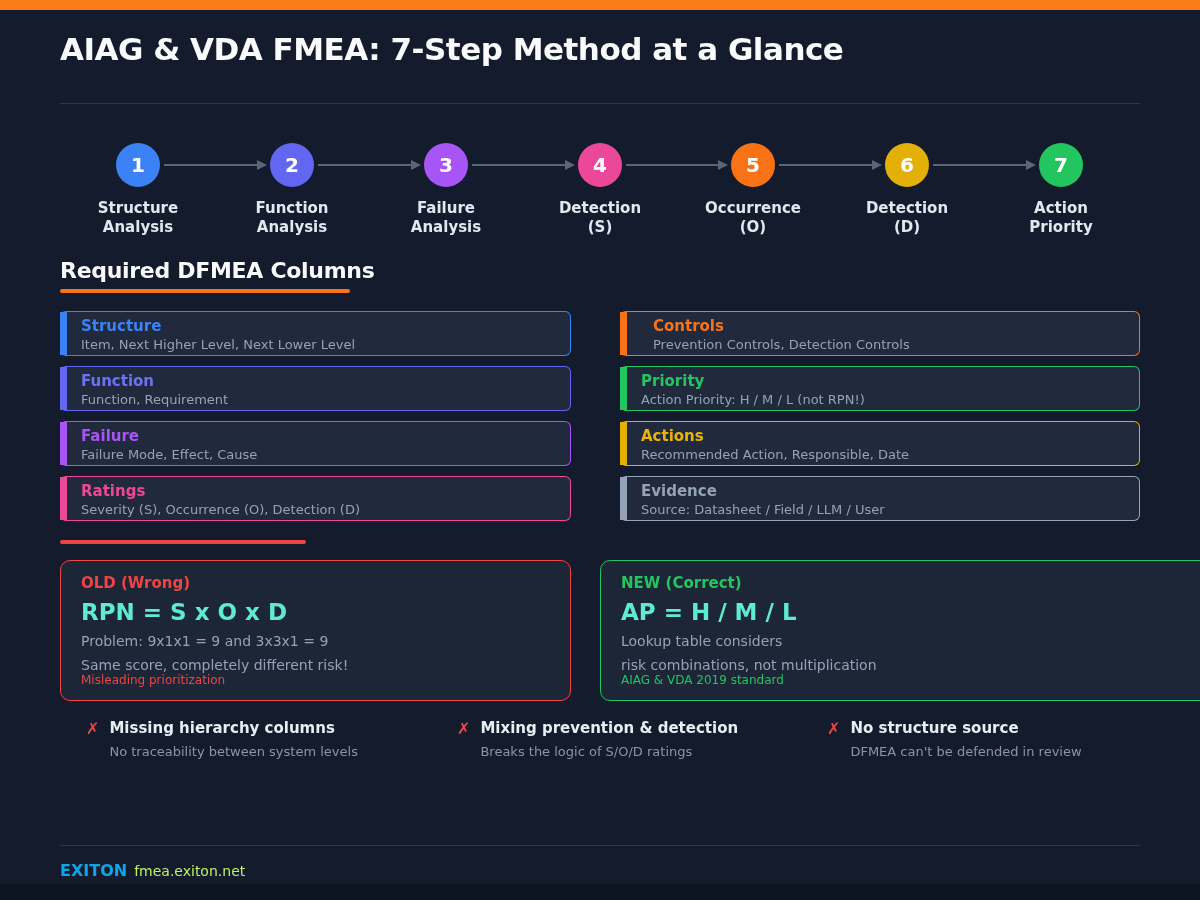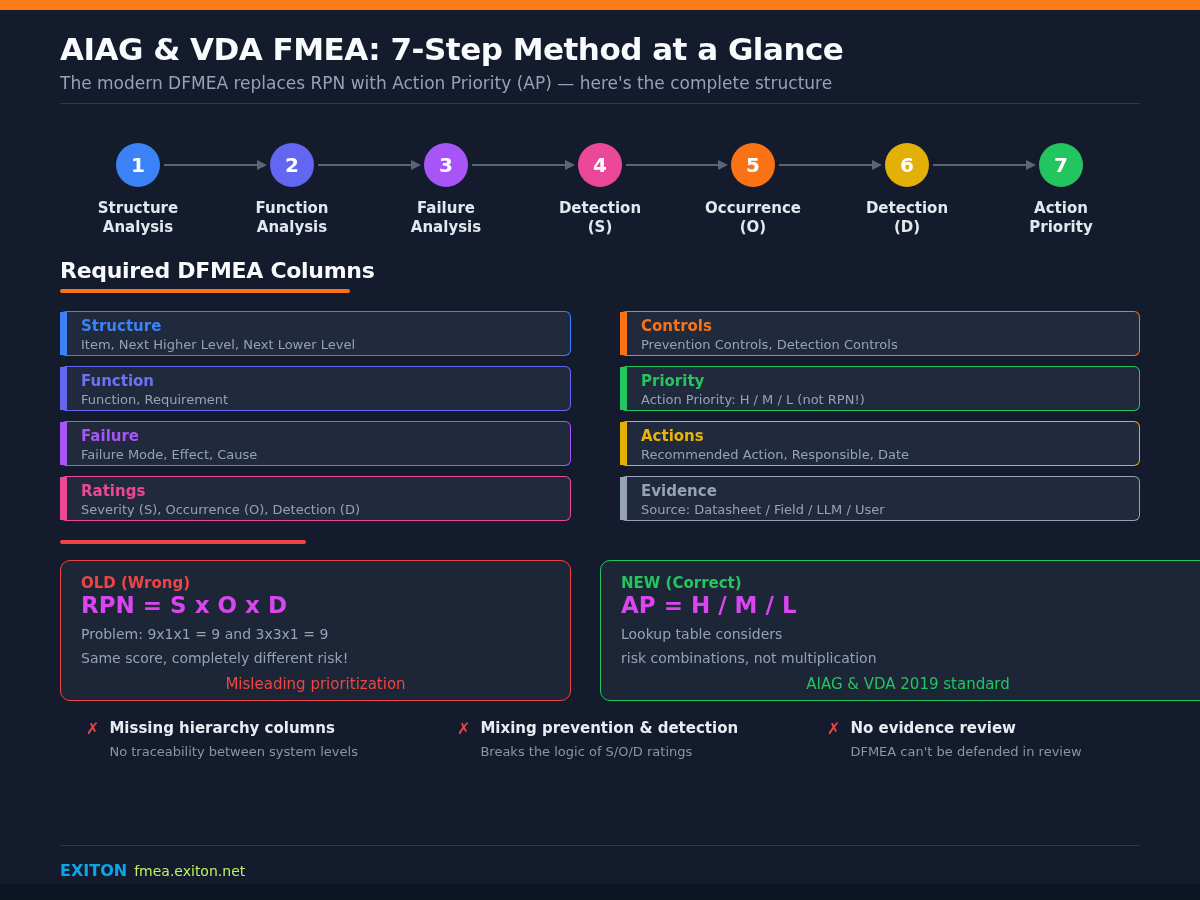--- a/index.html
+++ b/index.html
@@ -46,36 +46,36 @@
           border-left:none; border-radius:6px; display:flex; }
   .card-bar { width:7px; flex:0 0 7px; border-radius:0; }
   .card-body { padding:5px 0 0 14px; }
   .card-title { font-size:15px; font-weight:700; line-height:18px; }
   .card-desc { font-size:13px; color:#94a3b8; margin-top:2px; }
 
   .acc-blue   { border-color:#3b82f6; } .acc-blue   .card-bar{background:#3b82f6;} .acc-blue   .card-title{color:#3b82f6;}
   .acc-indigo { border-color:#6366f1; } .acc-indigo .card-bar{background:#6366f1;} .acc-indigo .card-title{color:#6d71f4;}
   .acc-purple { border-color:#a855f7; } .acc-purple .card-bar{background:#a855f7;} .acc-purple .card-title{color:#a855f7;}
   .acc-pink   { border-color:#ec4899; } .acc-pink   .card-bar{background:#ec4899;} .acc-pink   .card-title{color:#ec4899;}
-  .acc-orange { border-color:#f97316; } .acc-orange .card-bar{background:#f97316;} .acc-orange .card-title{color:#f97316;}
+  .acc-orange { border-color:#f97316;gap:12px; } .acc-orange .card-bar{background:#f97316;} .acc-orange .card-title{color:#f97316;}
   .acc-green  { border-color:#22c55e; } .acc-green  .card-bar{background:#22c55e;} .acc-green  .card-title{color:#22c55e;}
   .acc-yellow { border-color:#e3b007; } .acc-yellow .card-bar{background:#e3b007;} .acc-yellow .card-title{color:#eab308;}
   .acc-slate  { border-color:#94a3b8; } .acc-slate  .card-bar{background:#94a3b8;} .acc-slate  .card-title{color:#94a3b8;}
 
   
   .bigbox { position:absolute; top:560px; height:141px; background:#1c2637;
             border:1px solid; border-radius:10px; padding:13px 20px; }
   .box-old { left:60px; width:511px; border-color:#ef4444; }
   .box-new { left:600px; width:616px; border-color:#22c55e; }
   .box-label { font-size:15px; font-weight:700; }
   .box-old .box-label { color:#ef4444; }
   .box-new .box-label { color:#22c55e; }
-  .box-formula { font-size:23px; font-weight:700; color:#d946ef; margin-top:0; }
+  .box-formula { font-size:23px; font-weight:700; color:#5eead4; margin-top:7px; }
   .box-line { font-size:14px; color:#94a3b8; margin-top:8px; }
-  .box-note { font-size:15px; margin-top:9px;text-align:center; }
+  .box-note { font-size:12px; margin-top:0; }
   .box-old .box-note { color:#ef4444; }
   .box-new .box-note { color:#22c55e; }
 
   
   .mistake { position:absolute; top:719px; display:flex; }
   .x-mark { color:#ef4444; font-size:16px; font-weight:700; margin-right:10px; line-height:19px; }
   .m-title { font-size:15px; font-weight:700; color:#e8edf4; line-height:19px; }
   .m-desc { font-size:13px; color:#8b95a7; margin-top:6px; }
 
   
@@ -84,21 +84,20 @@
   .brand-url { font-size:14px; color:#bef264; margin-left:7px;margin-top:18px; }
 </style>
 </head>
 <body>
 
 <div class="page">
 
   <div class="topbar"></div>
 
   <h1 class="title">AIAG &amp; VDA FMEA: 7-Step Method at a Glance</h1>
-  <div class="subtitle">The modern DFMEA replaces RPN with Action Priority (AP) — here's the complete structure</div>
   <div class="divider divider-top"></div>
 
   <svg class="flow-arrows" width="1200" height="44" viewBox="0 0 1200 44">
     <g stroke="#5b6578" stroke-width="2" fill="#5b6578">
       <line x1="164" y1="22" x2="258" y2="22"></line>
         <polygon points="267,22 257,17 257,27" stroke="none"></polygon>
       <line x1="318" y1="22" x2="412" y2="22"></line>
         <polygon points="421,22 411,17 411,27" stroke="none"></polygon>
       <line x1="472" y1="22" x2="566" y2="22"></line>
         <polygon points="575,22 565,17 565,27" stroke="none"></polygon>
@@ -243,21 +242,21 @@
   <div class="mistake" style="left:457px">
     <span class="x-mark">✗</span>
     <div>
       <div class="m-title">Mixing prevention &amp; detection</div>
       <div class="m-desc">Breaks the logic of S/O/D ratings</div>
     </div>
   </div>
   <div class="mistake" style="left:827px">
     <span class="x-mark">✗</span>
     <div>
-      <div class="m-title">No evidence review</div>
+      <div class="m-title">No structure source</div>
       <div class="m-desc">DFMEA can't be defended in review</div>
     </div>
   </div>
 
   <div class="divider divider-bottom"></div>
   <div class="footer">
     <span class="brand">EXITON</span><span class="brand-url">fmea.exiton.net</span>
   </div>
   <div class="bottombar"></div>
 

